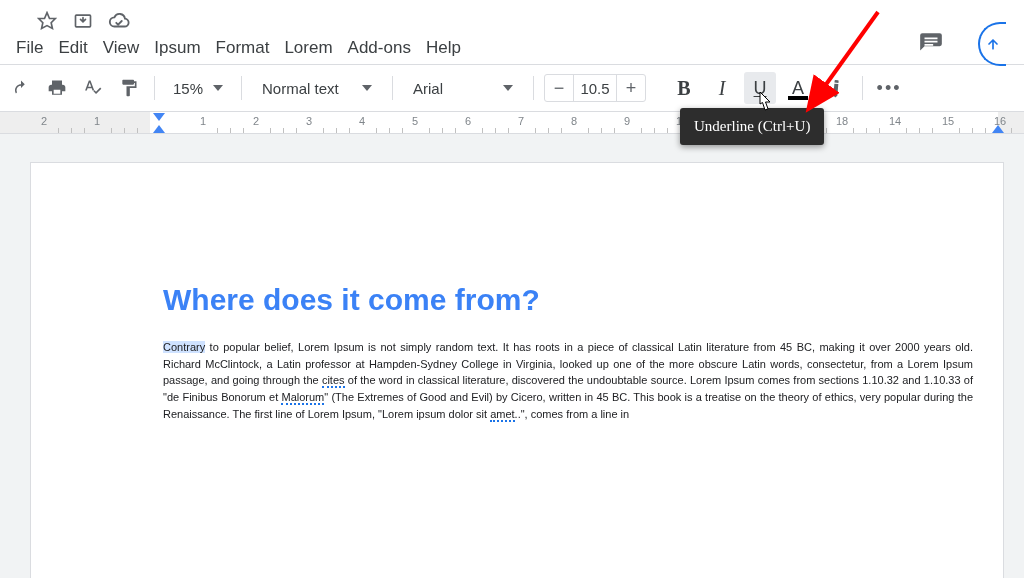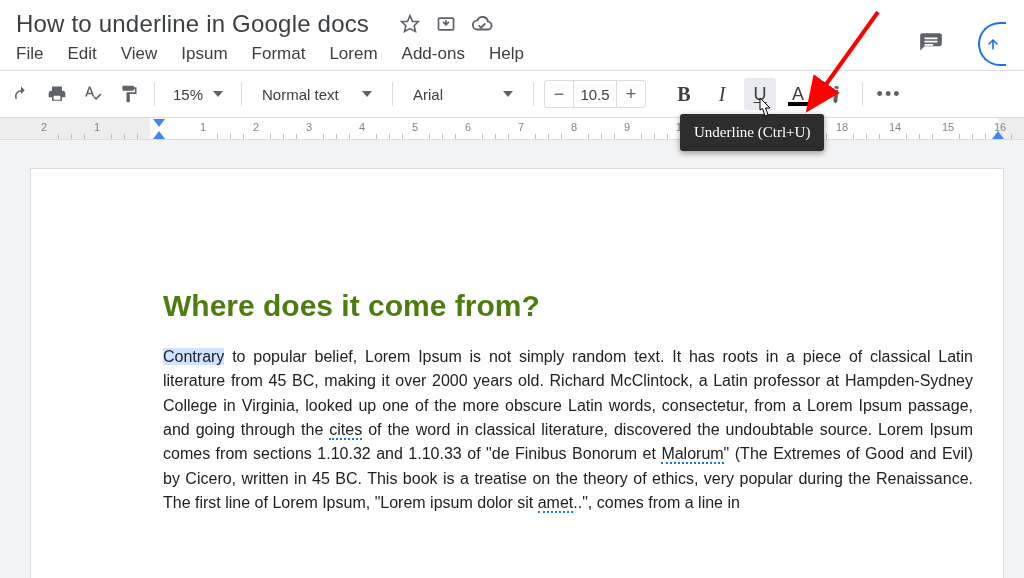--- a/index.html
+++ b/index.html
@@ -24,21 +24,21 @@
     color: #3c4043;
     letter-spacing: 0.2px;
   }
   .title-icons { display: flex; gap: 14px; margin-left: 20px; align-items:center;}
   .title-icon { color:#5f6368; display:flex; align-items:center; justify-content:center; width:22px; height:22px; }
 
   
   .menu-bar {
     display: flex;
     align-items: center;
-    gap: 24px;
+    gap: 15px;
     padding: 4px 0 6px 16px;
     font-size: 17px;
     color: #3c4043;
   }
   .menu-item { cursor: pointer; }
   .last-edit { color:#5f6368; text-decoration: underline; font-size:17px;}
 
   .divider-h { height:1px; background:#dadce0; width:100%; }
 
   
@@ -164,39 +164,38 @@
   }
   .page {
     width: 974px;
     background:#fff;
     border:1px solid #dadce0;
     padding: 120px 30px 0 132px;
     min-height: 500px;
   }
   .doc-heading {
     font-size: 30px;
-    color:#4d7c0f;
+    color:#3b82f6;
     margin-bottom: 22px;
   }
   .doc-body {
-    font-size: 16px;
+    font-size: 11px;
     line-height: 1.52;
     color:#202124;
     text-align: justify;
   }
   .sel-word { background:#cfe2ff; }
   .spellmark { border-bottom: 2px dotted #1a73e8; }
 
   svg { display:block; }
 </style>
 </head>
 <body>
 
 <div class="title-row">
-  <span class="doc-title">How to underline in Google docs</span>
   <div class="title-icons">
     <span class="title-icon">
       <svg width="20" height="20" viewBox="0 0 24 24" fill="none" stroke="#5f6368" stroke-width="2">
           <polygon points="12 2 15 9 22 9 17 14 18.5 21 12 17.5 5.5 21 7 14 2 9 9 9"></polygon>
         </svg>
     </span>
     <span class="title-icon">
       <svg width="20" height="20" viewBox="0 0 24 24" fill="none" stroke="#5f6368" stroke-width="2">
           <rect x="3" y="5" width="18" height="14" rx="1"></rect>
           <path d="M9 10l3 3 3-3M12 8v5" stroke-linecap="round"></path>

